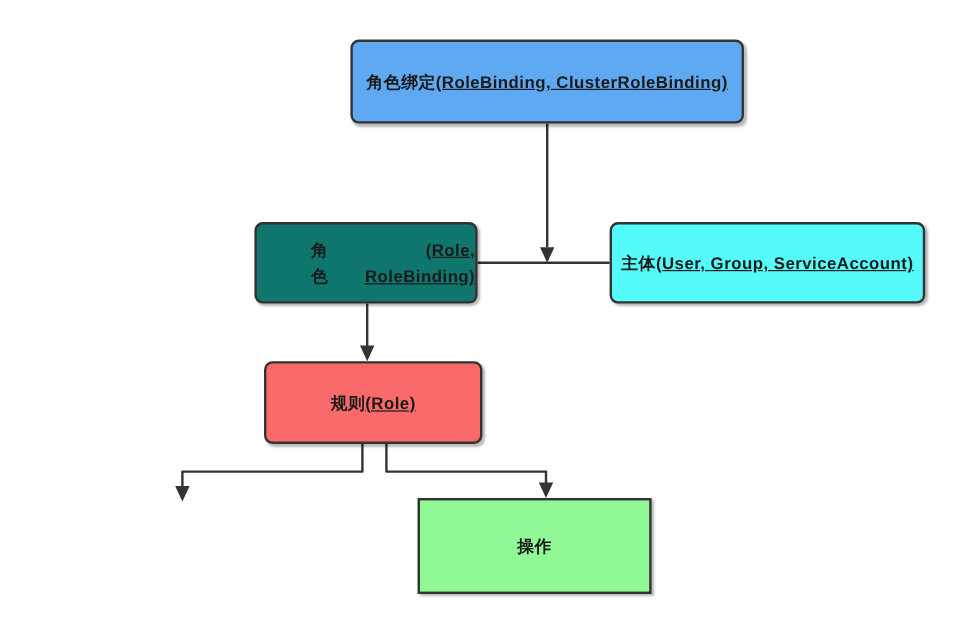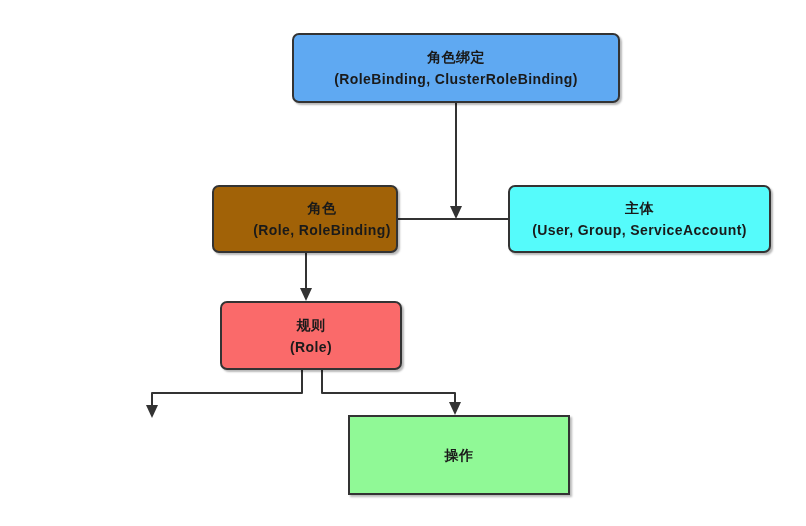--- a/index.html
+++ b/index.html
@@ -18,42 +18,42 @@
     position: absolute;
     left: 0; top: 0;
     width: 806px; height: 526px;
     pointer-events: none;
   }
 
   .node {
     position: absolute;
     border: 2px solid #333333;
     display: flex;
-    flex-direction: column;
+    flex-direction: row;
     align-items: center;
     justify-content: center;
     text-align: right;
     font-weight: bold;
     color: #1a1a1a;
     font-size: 14px;
     line-height: 22px;
     letter-spacing: 0.4px;
     box-shadow: 2px 2px 2px rgba(0,0,0,0.28);
   }
   .node.rounded { border-radius: 7px; }
 
   .node .node-title { display: block; }
-  .node .node-subtitle { display: block; }
+  .node .node-subtitle { display: block; text-decoration: underline; }
 
   #node-role-binding { left: 292px; top: 33px;  width: 328px; height: 70px; }
   #node-role         { left: 212px; top: 185px; width: 186px; height: 68px; }
   #node-subject      { left: 508px; top: 185px; width: 263px; height: 68px; }
   #node-rule         { left: 220px; top: 301px; width: 182px; height: 69px; }
   #node-resource     { left: 29px;  top: 418px; width: 251px; height: 80px; }
-  #node-action       { left: 348px; top: 415px; width: 222px; height: 80px; }
+  #node-action       { left: 348px; top: 415px; width: 195px; height: 80px; }
 
   .edge-line {
     stroke: #333333;
     stroke-width: 2;
     fill: none;
     stroke-linejoin: round;
   }
   .edge-arrowhead { fill: #333333; stroke: none; }
 </style>
 </head>
@@ -86,21 +86,21 @@
       <path class="edge-line" d="M322,370 L322,393 L455,393 L455,403"></path>
       <polygon class="edge-arrowhead" points="449,402 461,402 455,415"></polygon>
     </g>
   </svg>
 
   <div class="node rounded" id="node-role-binding" style="background-color: rgb(95, 169, 242);">
     <span class="node-title">角色绑定</span>
     <span class="node-subtitle">(RoleBinding, ClusterRoleBinding)</span>
   </div>
 
-  <div class="node rounded" id="node-role" style="background-color: #a16207; padding-left: 34px;">
+  <div class="node rounded" id="node-role" style="background-color: #0f766e; padding-left: 34px;">
     <span class="node-title">角色</span>
     <span class="node-subtitle">(Role, RoleBinding)</span>
   </div>
 
   <div class="node rounded" id="node-subject" style="background-color: rgb(85, 251, 251);">
     <span class="node-title">主体</span>
     <span class="node-subtitle">(User, Group, ServiceAccount)</span>
   </div>
 
   <div class="node rounded" id="node-rule" style="background-color: rgb(250, 106, 106);">

